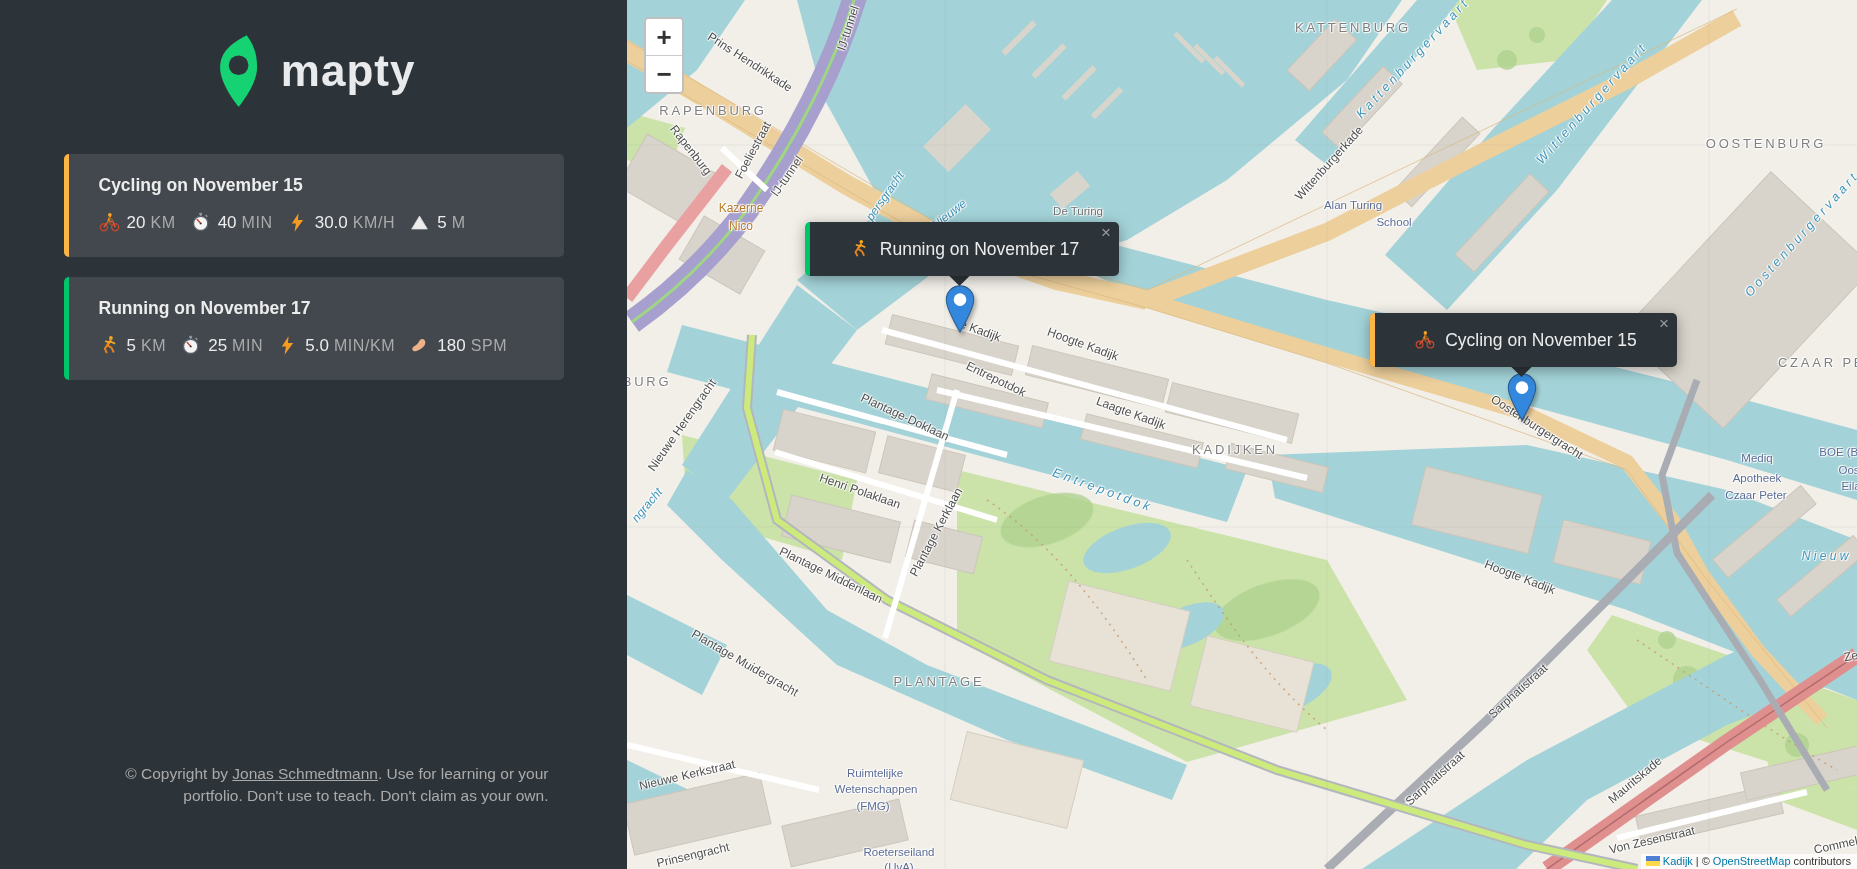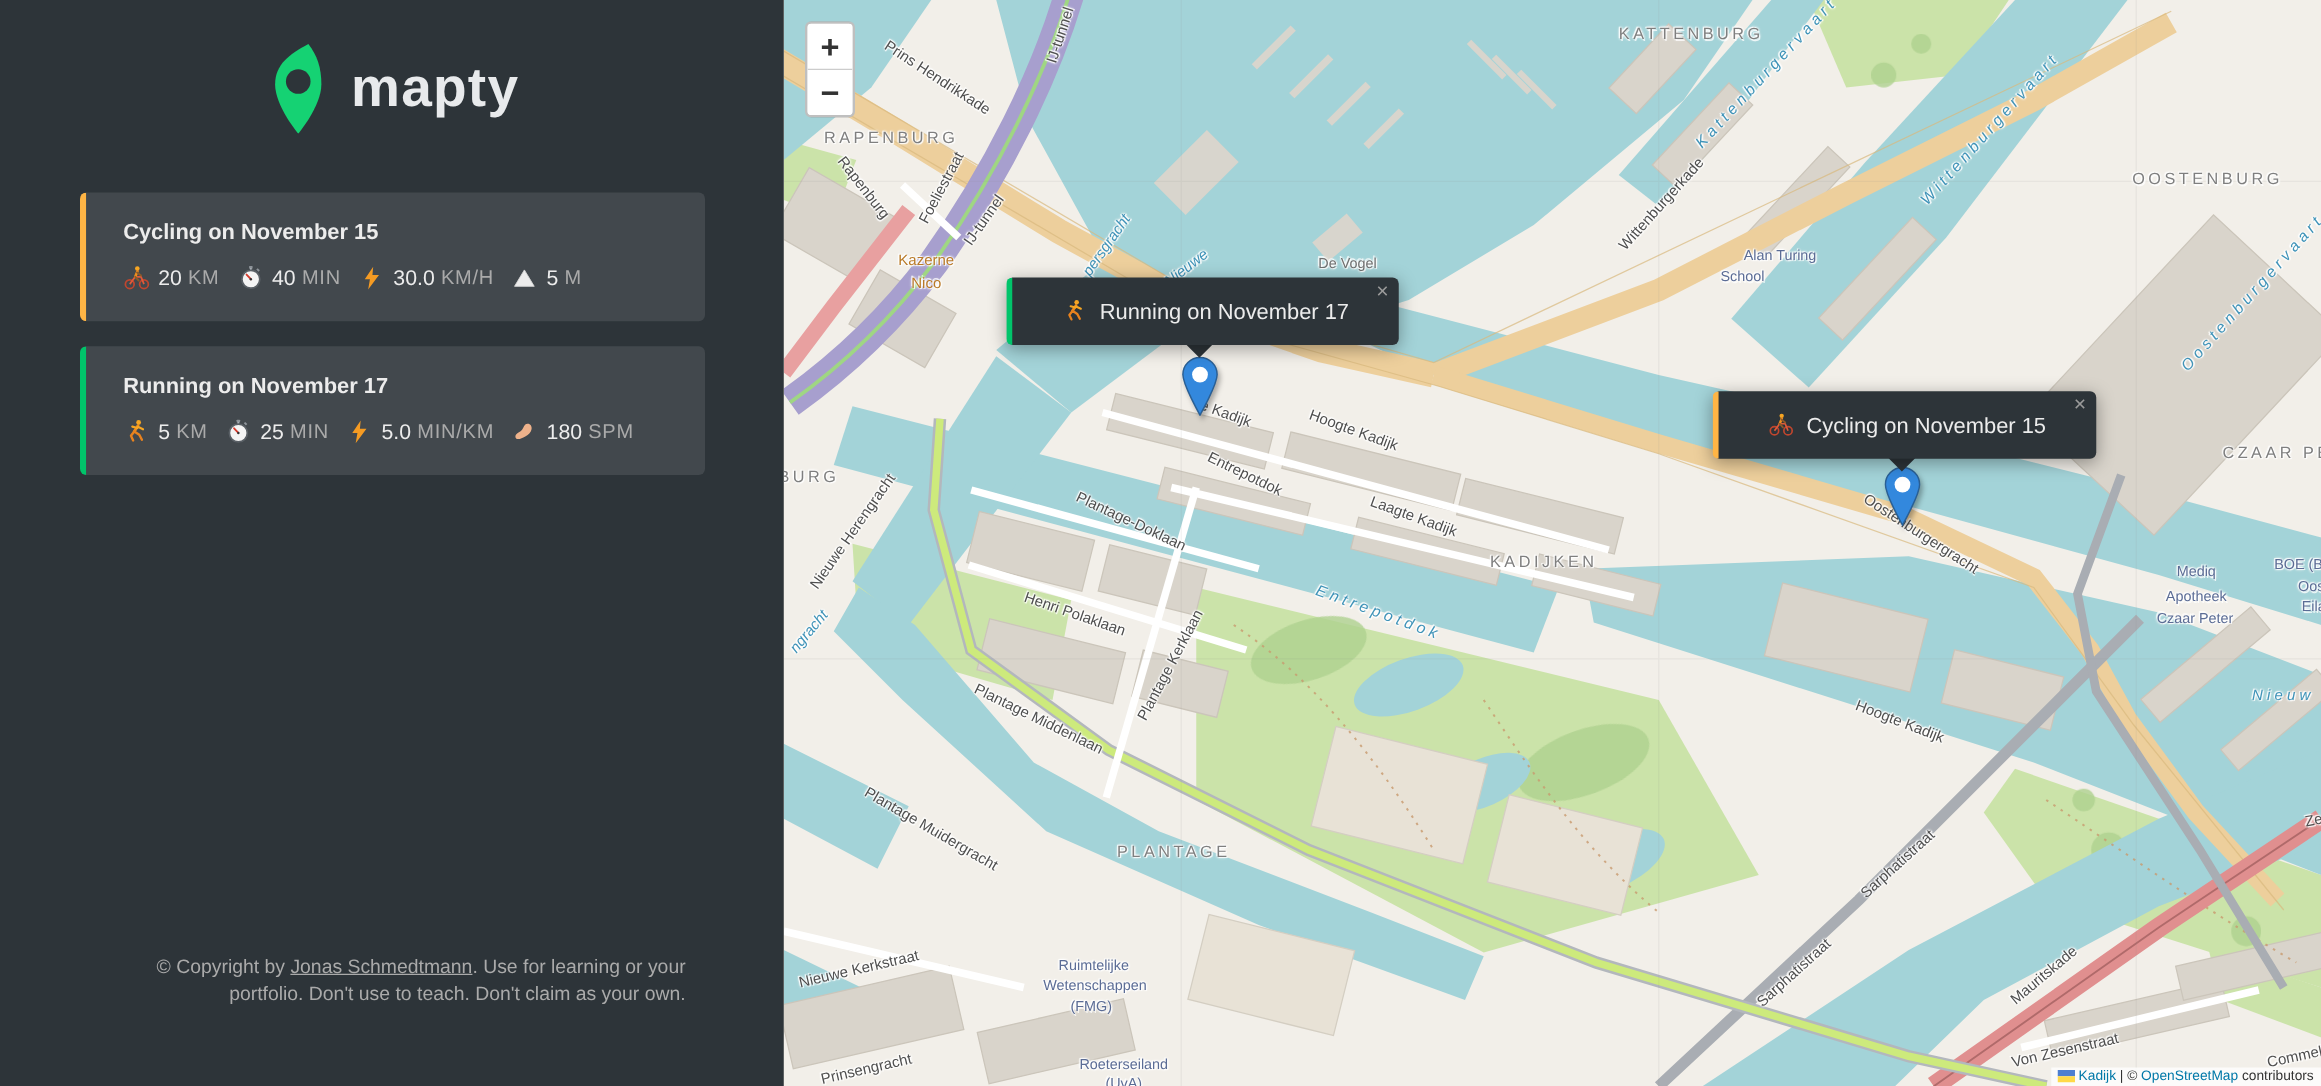--- a/index.html
+++ b/index.html
@@ -356,23 +356,23 @@
         <span class="lbl street" style="left: 893px; top: 577px; --r: 21deg;">Hoogte Kadijk</span>
         <span class="lbl street" style="left: 910px; top: 427px; --r: 33deg;">Oostenburgergracht</span>
         <span class="lbl water water-sp" style="left: 786px; top: 58px; --r: -47deg;">Kattenburgervaart</span>
         <span class="lbl water water-sp" style="left: 965px; top: 103px; --r: -48deg;">Wittenburgervaart</span>
         <span class="lbl water water-sp" style="left: 1175px; top: 234px; --r: -48deg;">Oostenburgervaart</span>
         <span class="lbl water water-sp" style="left: 476px; top: 490px; --r: 20deg;">Entrepotdok</span>
         <span class="lbl water" style="left: 322px; top: 214px; --r: -38deg;">Nieuwe</span>
         <span class="lbl water" style="left: 258px; top: 196px; --r: -55deg;">persgracht</span>
         <span class="lbl water" style="left: 20px; top: 505px; --r: -50deg;">ngracht</span>
         <span class="lbl water" style="left: 1198px; top: 556px; --r: 0deg;">N i e u w</span>
-        <span class="lbl poi" style="left: 797px; top: 205px; --r: 0deg;">Alan Turing</span>
+        <span class="lbl poi" style="left: 726px; top: 205px; --r: 0deg;">Alan Turing</span>
         <span class="lbl poi" style="left: 767px; top: 222px; --r: 0deg;">School</span>
-        <span class="lbl poi-gray" style="left: 451px; top: 211px; --r: 0deg;">De Vogel</span>
+        <span class="lbl poi-gray" style="left: 451px; top: 211px; --r: 0deg;">De Turing</span>
         <span class="lbl poi-orange" style="left: 114px; top: 208px; --r: 0deg;">Kazerne</span>
         <span class="lbl poi-orange" style="left: 114px; top: 226px; --r: 0deg;">Nico</span>
         <span class="lbl poi" style="left: 1130px; top: 458px; --r: 0deg;">Mediq</span>
         <span class="lbl poi" style="left: 1130px; top: 478px; --r: 0deg;">Apotheek</span>
         <span class="lbl poi" style="left: 1129px; top: 495px; --r: 0deg;">Czaar Peter</span>
         <span class="lbl poi" style="left: 1215px; top: 452px; --r: 0deg;">BOE (Ba</span>
         <span class="lbl poi" style="left: 1222px; top: 470px; --r: 0deg;">Oos</span>
         <span class="lbl poi" style="left: 1224px; top: 486px; --r: 0deg;">Eila</span>
         <span class="lbl poi" style="left: 248px; top: 773px; --r: 0deg;">Ruimtelijke</span>
         <span class="lbl poi" style="left: 249px; top: 789px; --r: 0deg;">Wetenschappen</span>

